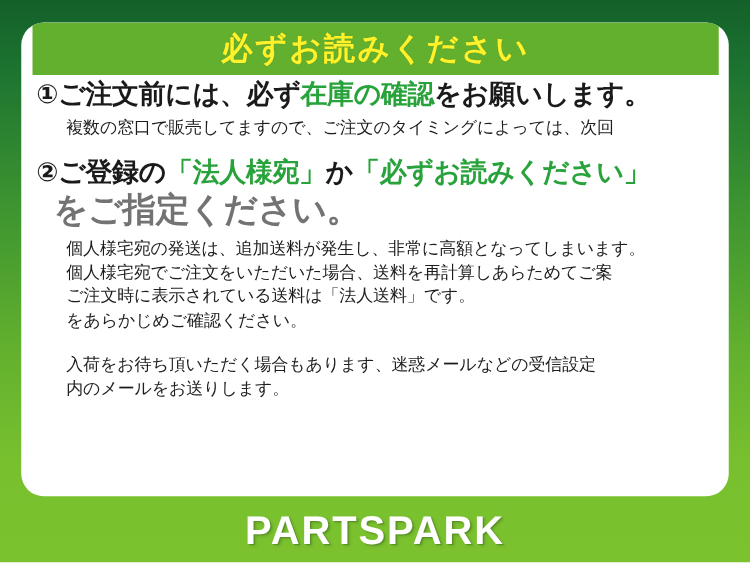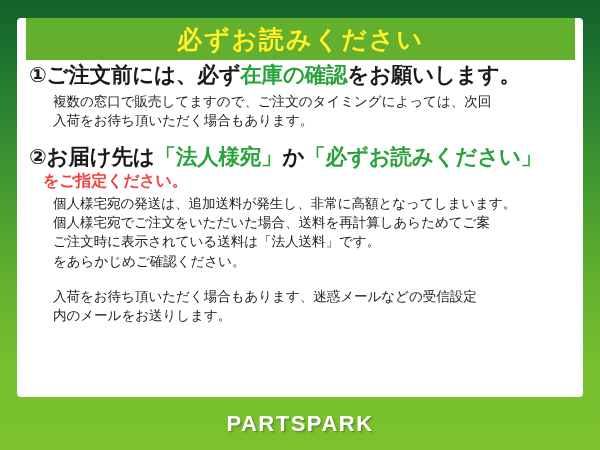--- a/index.html
+++ b/index.html
@@ -30,21 +30,21 @@
     padding: 18px 17px 0 17px;
   }
 
   
   .card {
     position: relative;
     box-sizing: border-box;
     width: 566px;
     height: 379px;
     background: #ffffff;
-    border-radius: 4px;
+    border-radius: 18px;
     padding: 0;
     overflow: hidden;
   }
 
   
   .header-bar {
     position: absolute;
     left: 9px;
     top: 0px;
     width: 549px;
@@ -86,23 +86,23 @@
     white-space: nowrap;
   }
   .item-head .num {
     font-size: 21px;
     font-weight: bold;
   }
   .hl {
     color: #28a23a;
   }
   .item-head-line2 {
-    font-size: 16px;
+    font-size: 27px;
     font-weight: bold;
-    color: #ef4444;
+    color: #737373;
     line-height: 1.24;
     letter-spacing: -0.2px;
     padding-left: 14px;
   }
 
   .sub {
     font-size: 13.6px;
     color: #1d1d1d;
     line-height: 1.42;
     letter-spacing: -0.1px;
@@ -123,21 +123,21 @@
     left: 0;
     bottom: 0;
     width: 600px;
     height: 53px;
     display: flex;
     align-items: center;
     justify-content: center;
   }
   .footer-logo {
     color: #ffffff;
-    font-size: 22px;
+    font-size: 32px;
     font-weight: bold;
     letter-spacing: 1.5px;
     line-height: 1;
     text-shadow: 1px 1px 0 rgba(70,120,30,0.45),
                  2px 2px 2px rgba(60,100,25,0.30);
   }
 </style>
 </head>
 <body>
 
@@ -148,28 +148,27 @@
     <div class="header-bar">
       <div class="header-title">必ずお読みください</div>
     </div>
 
     <div class="body">
 
       <div class="item">
         <div class="item-head"><span class="num">①</span><span>ご注文前には、必ず</span><span class="hl">在庫の確認</span><span>をお願いします。</span></div>
         <div class="sub">
           <span class="l">複数の窓口で販売してますので、ご注文のタイミングによっては、次回</span>
-          <span class="l">入荷をお待ち頂いただく場合もあります。</span>
         </div>
       </div>
 
       <div class="gap-1"></div>
 
       <div class="item">
-        <div class="item-head"><span class="num">②</span><span>お届け先は</span><span class="hl">「法人様宛」</span><span>か</span><span class="hl">「必ずお読みください」</span></div>
+        <div class="item-head"><span class="num">②</span><span>ご登録の</span><span class="hl">「法人様宛」</span><span>か</span><span class="hl">「必ずお読みください」</span></div>
         <div class="item-head-line2">をご指定ください。</div>
         <div class="sub">
           <span class="l">個人様宅宛の発送は、追加送料が発生し、非常に高額となってしまいます。</span>
           <span class="l">個人様宅宛でご注文をいただいた場合、送料を再計算しあらためてご案</span>
           <span class="l">ご注文時に表示されている送料は「法人送料」です。</span>
           <span class="l">をあらかじめご確認ください。</span>
         </div>
       </div>
 
       <div class="gap-2"></div>

